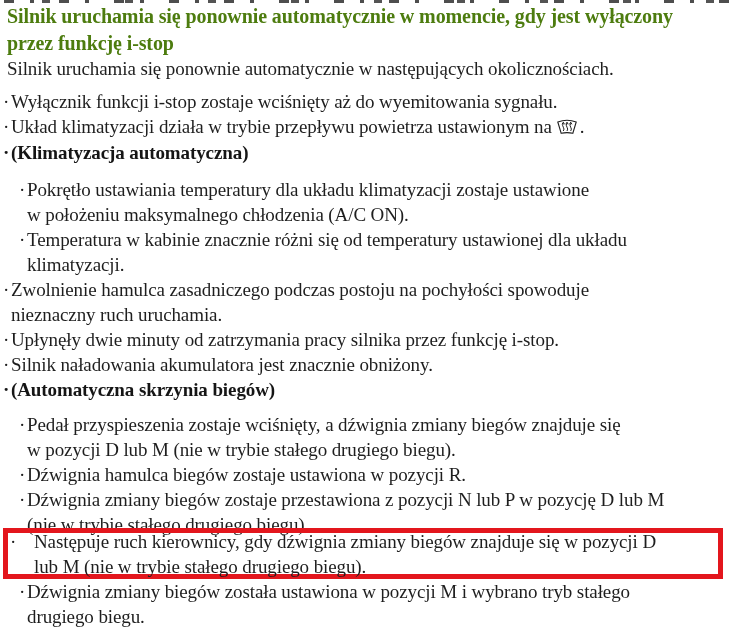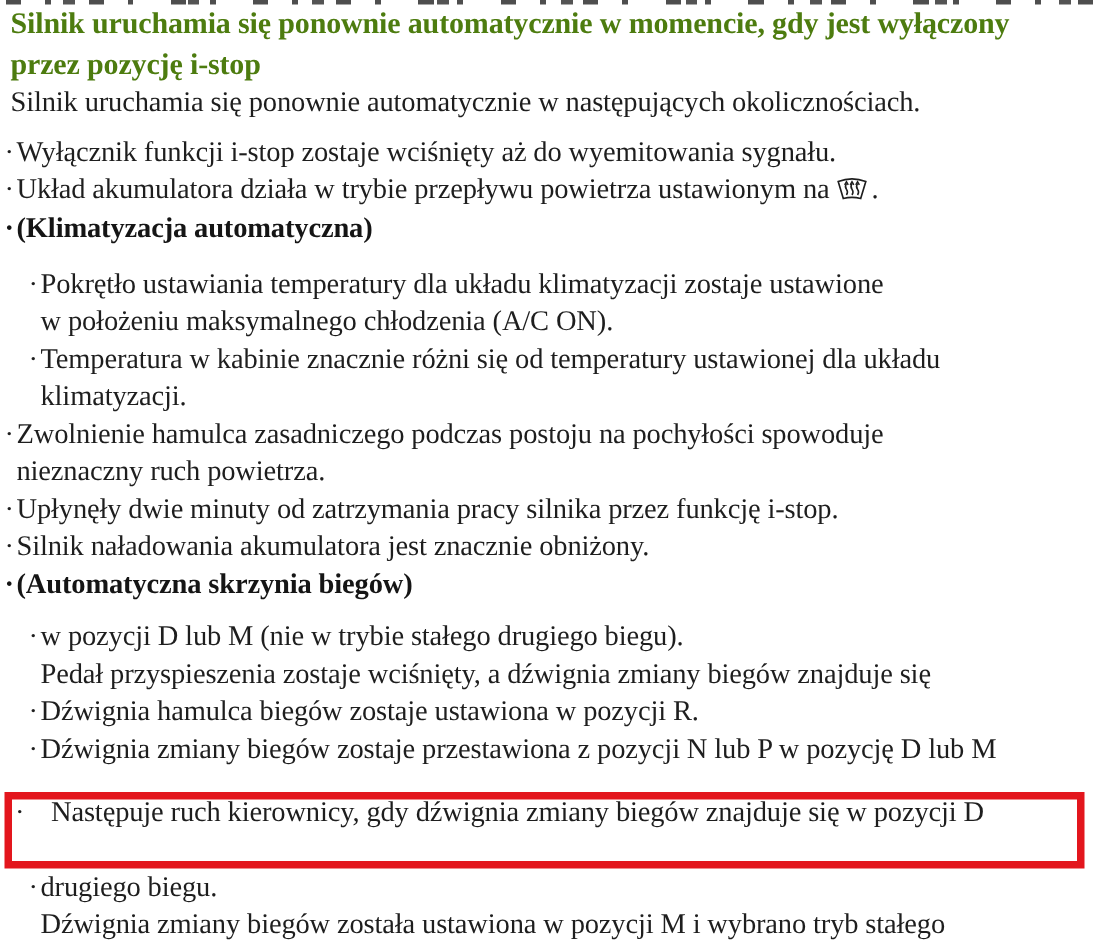--- a/index.html
+++ b/index.html
@@ -43,34 +43,34 @@
   .hl-item .ln{white-space:nowrap;margin-left:16px;}
   svg.defrost{vertical-align:-2px;margin:0 2px 0 4px;}
 </style>
 </head>
 <body>
 
 <div class="scan-artifact"></div>
 
 <div class="doc-title">
   <div>Silnik uruchamia się ponownie automatycznie w momencie, gdy jest wyłączony</div>
-  <div>przez pozycję i-stop</div>
+  <div>przez funkcję i-stop</div>
 </div>
 
 <div class="intro">Silnik uruchamia się ponownie automatycznie w następujących okolicznościach.</div>
 
 <div class="item l1" style="top:89px">
   <span class="mk">·</span>
   <div class="ln">Wyłącznik funkcji i-stop zostaje wciśnięty aż do wyemitowania sygnału.</div>
 </div>
 
 <div class="item l1" style="top:114px">
   <span class="mk">·</span>
   <div class="ln">
-    <span>Układ akumulatora działa w trybie przepływu powietrza ustawionym na</span><svg class="defrost" width="22" height="17" viewBox="0 0 22 17">
+    <span>Układ klimatyzacji działa w trybie przepływu powietrza ustawionym na</span><svg class="defrost" width="22" height="17" viewBox="0 0 22 17">
       <path d="M5.2,15.3 L1.8,4 Q11,0.6 20.2,4 L16.8,15.3 Q11,13.9 5.2,15.3 Z" fill="none" stroke="#1e1e1e" stroke-width="1.1"></path>
       <path d="M7.3,13 q1.4,-1.9 0,-3.8 q-1.4,-1.9 0,-3.8" fill="none" stroke="#1e1e1e" stroke-width="1.0"></path>
       <path d="M11,13 q1.4,-1.9 0,-3.8 q-1.4,-1.9 0,-3.8" fill="none" stroke="#1e1e1e" stroke-width="1.0"></path>
       <path d="M14.7,13 q1.4,-1.9 0,-3.8 q-1.4,-1.9 0,-3.8" fill="none" stroke="#1e1e1e" stroke-width="1.0"></path>
       <path d="M6.1,6.3 L7.3,4.2 L8.5,6.3" fill="none" stroke="#1e1e1e" stroke-width="1.0"></path>
       <path d="M9.8,6.3 L11,4.2 L12.2,6.3" fill="none" stroke="#1e1e1e" stroke-width="1.0"></path>
       <path d="M13.5,6.3 L14.7,4.2 L15.9,6.3" fill="none" stroke="#1e1e1e" stroke-width="1.0"></path>
     </svg><span>.</span>
   </div>
 </div>
@@ -88,57 +88,59 @@
 
 <div class="item l2" style="top:227px">
   <span class="mk">·</span>
   <div class="ln">Temperatura w kabinie znacznie różni się od temperatury ustawionej dla układu</div>
   <div class="ln">klimatyzacji.</div>
 </div>
 
 <div class="item l1" style="top:277px">
   <span class="mk">·</span>
   <div class="ln">Zwolnienie hamulca zasadniczego podczas postoju na pochyłości spowoduje</div>
-  <div class="ln">nieznaczny ruch powietrza.</div>
+  <div class="ln">nieznaczny ruch uruchamia.</div>
 </div>
 
 <div class="item l1" style="top:327px">
   <span class="mk">·</span>
   <div class="ln">Upłynęły dwie minuty od zatrzymania pracy silnika przez funkcję i-stop.</div>
 </div>
 
 <div class="item l1" style="top:352px">
   <span class="mk">·</span>
   <div class="ln">Silnik naładowania akumulatora jest znacznie obniżony.</div>
 </div>
 
 <div class="item l1 bold" style="top:377px">
   <span class="mk">·</span>
   <div class="ln">(Automatyczna skrzynia biegów)</div>
 </div>
 
 <div class="item l2" style="top:412px">
   <span class="mk">·</span>
+  <div class="ln">Pedał przyspieszenia zostaje wciśnięty, a dźwignia zmiany biegów znajduje się</div>
   <div class="ln">w pozycji D lub M (nie w trybie stałego drugiego biegu).</div>
-  <div class="ln">Pedał przyspieszenia zostaje wciśnięty, a dźwignia zmiany biegów znajduje się</div>
 </div>
 
 <div class="item l2" style="top:462px">
   <span class="mk">·</span>
   <div class="ln">Dźwignia hamulca biegów zostaje ustawiona w pozycji R.</div>
 </div>
 
 <div class="item l2" style="top:487px">
   <span class="mk">·</span>
   <div class="ln">Dźwignia zmiany biegów zostaje przestawiona z pozycji N lub P w pozycję D lub M</div>
+  <div class="ln">(nie w trybie stałego drugiego biegu).</div>
 </div>
 
 <div class="highlight-box"></div>
 <div class="hl-item">
   <span class="mk">·</span>
   <div class="ln">Następuje ruch kierownicy, gdy dźwignia zmiany biegów znajduje się w pozycji D</div>
+  <div class="ln">lub M (nie w trybie stałego drugiego biegu).</div>
 </div>
 
 <div class="item l2" style="top:579px">
   <span class="mk">·</span>
+  <div class="ln">Dźwignia zmiany biegów została ustawiona w pozycji M i wybrano tryb stałego</div>
   <div class="ln">drugiego biegu.</div>
-  <div class="ln">Dźwignia zmiany biegów została ustawiona w pozycji M i wybrano tryb stałego</div>
 </div>
 
 </body></html>

